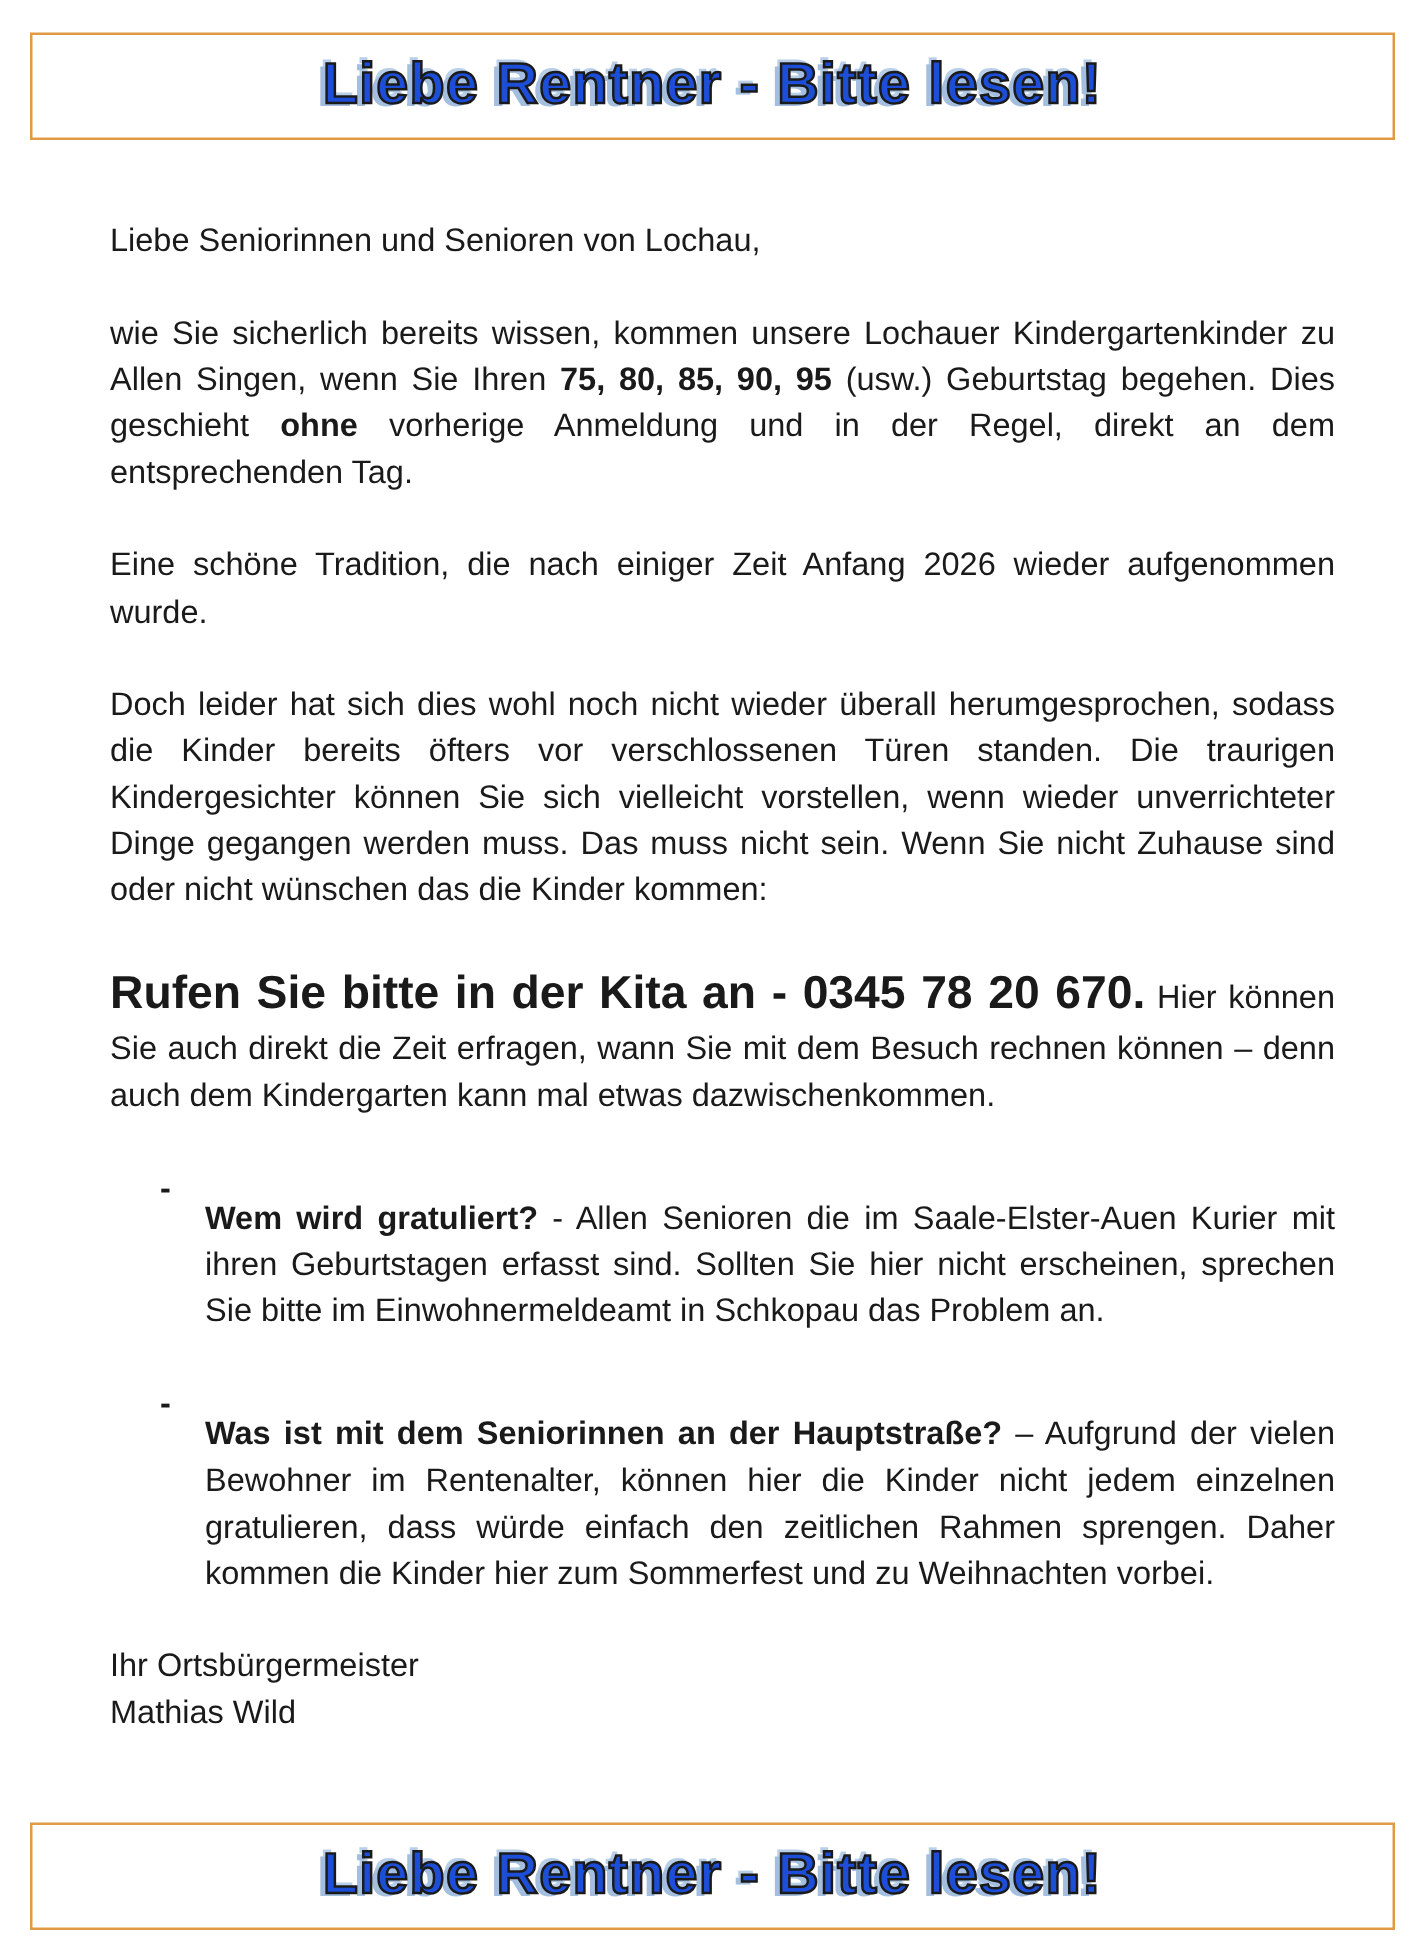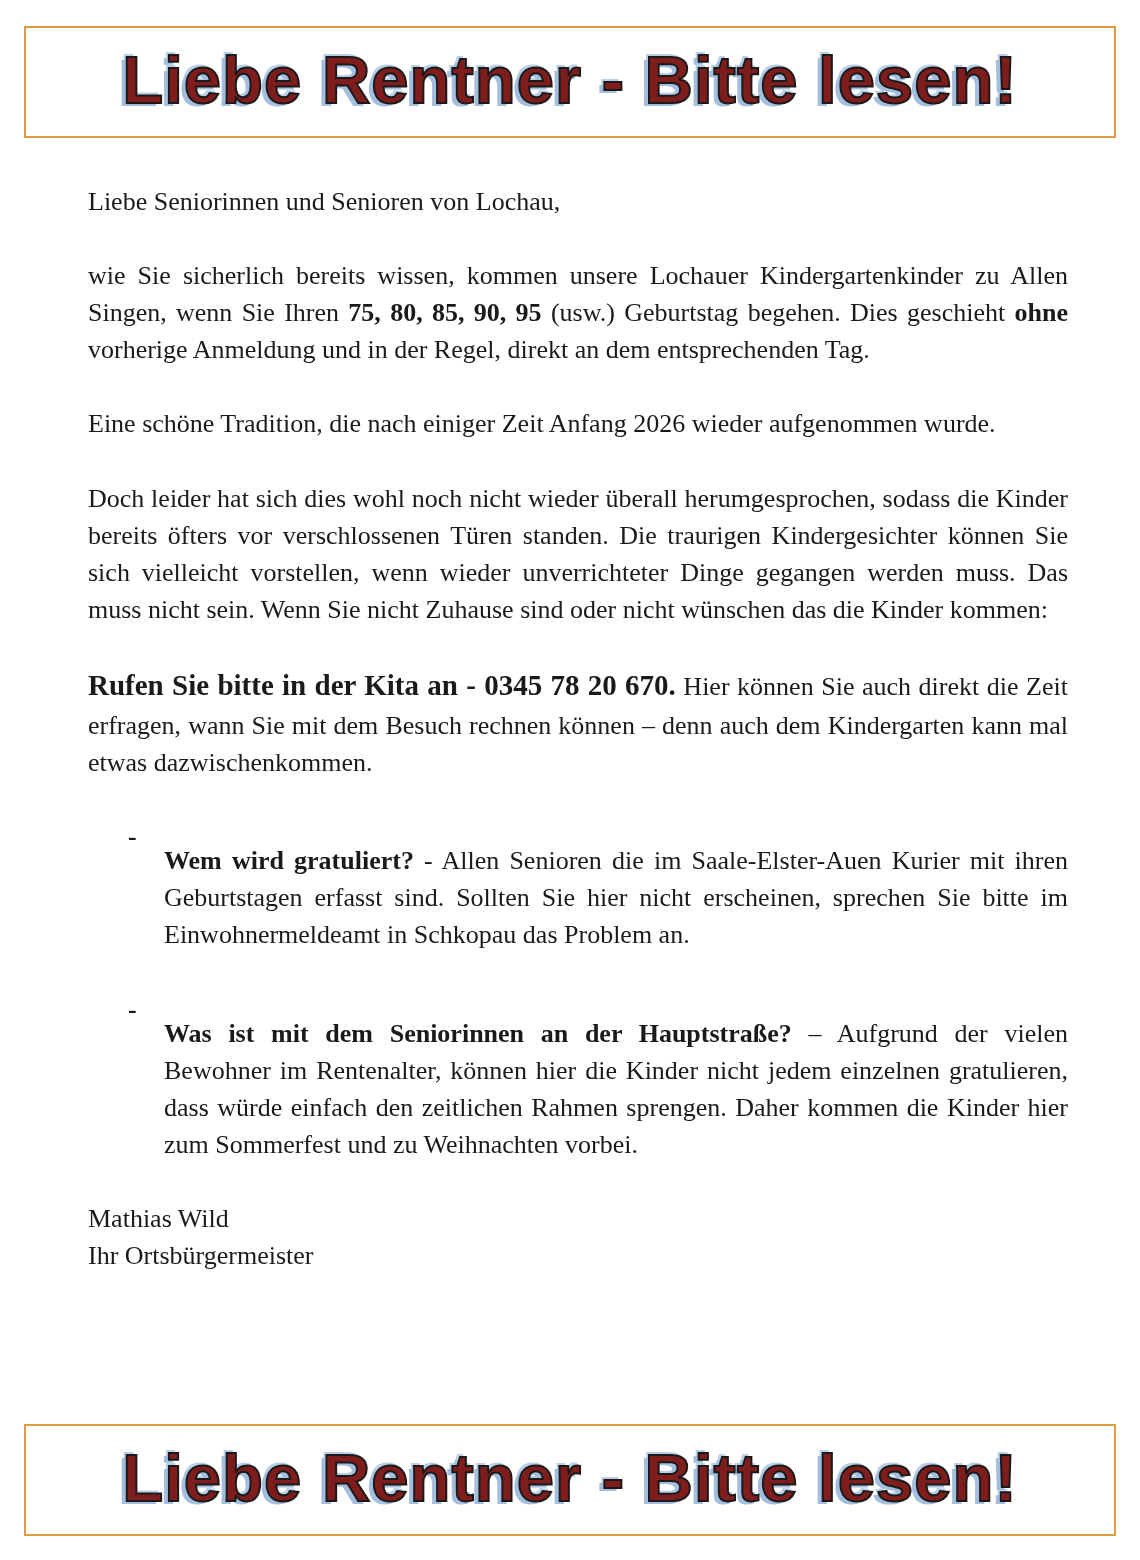--- a/index.html
+++ b/index.html
@@ -27,47 +27,46 @@
     border: 2px solid #e09a44;
     padding: 10px 8px 14px 8px;
     text-align: center;
     box-sizing: border-box;
   }
   .banner.bottom {
     margin-top: 70px;
     margin-bottom: 24px;
   }
   .banner-text {
-    font-size: 67px;
+    font-size: 46px;
     font-weight: bold;
     letter-spacing: 1px;
-    color: #7f1d1d;
+    color: #1d4ed8;
     white-space: nowrap;
     text-shadow: -5px 3px 0 #a3bede, -3px -3px 0 #b9cfe8;
     -webkit-text-stroke: 2px #1a1a1a;
     line-height: 1.25;
   }
   .letter {
-    padding: 45px 72px 0 88px;
+    padding: 62px 72px 0 88px;
     font-size: 26px;
     line-height: 1.43;
     flex: 1 0 auto;
-    font-family: Liberation Serif, serif;
   }
   .letter p {
     margin: 0 0 37px 0;
   }
   .just {
     text-align: justify;
   }
   .b {
     font-weight: bold;
   }
   .lg {
-    font-size: 29px;
+    font-size: 37px;
     margin-top: 28px;
   }
   .bullets {
     margin: 0 0 0 40px;
   }
   .bullet {
     display: flex;
     margin: 0 0 37px 0;
   }
   .bullet-dash {
@@ -116,22 +115,22 @@
       </div>
 
       <div class="bullet">
         <span class="bullet-dash">-</span>
         <span class="bullet-text"><span class="b">Was ist mit dem Seniorinnen an der Hauptstraße?</span><span> – Aufgrund der vielen Bewohner im Rentenalter, können hier die Kinder nicht jedem einzelnen gratulieren, dass würde einfach den zeitlichen Rahmen sprengen. Daher kommen die Kinder hier zum Sommerfest und zu Weihnachten vorbei.</span></span>
       </div>
 
     </div>
 
     <div class="closing">
+      <p>Ihr Ortsbürgermeister</p>
       <p>Mathias Wild</p>
-      <p>Ihr Ortsbürgermeister</p>
     </div>
 
   </div>
 
   <div class="banner bottom">
     <div class="banner-text">Liebe Rentner - Bitte lesen!</div>
   </div>
 
 </div>
 

